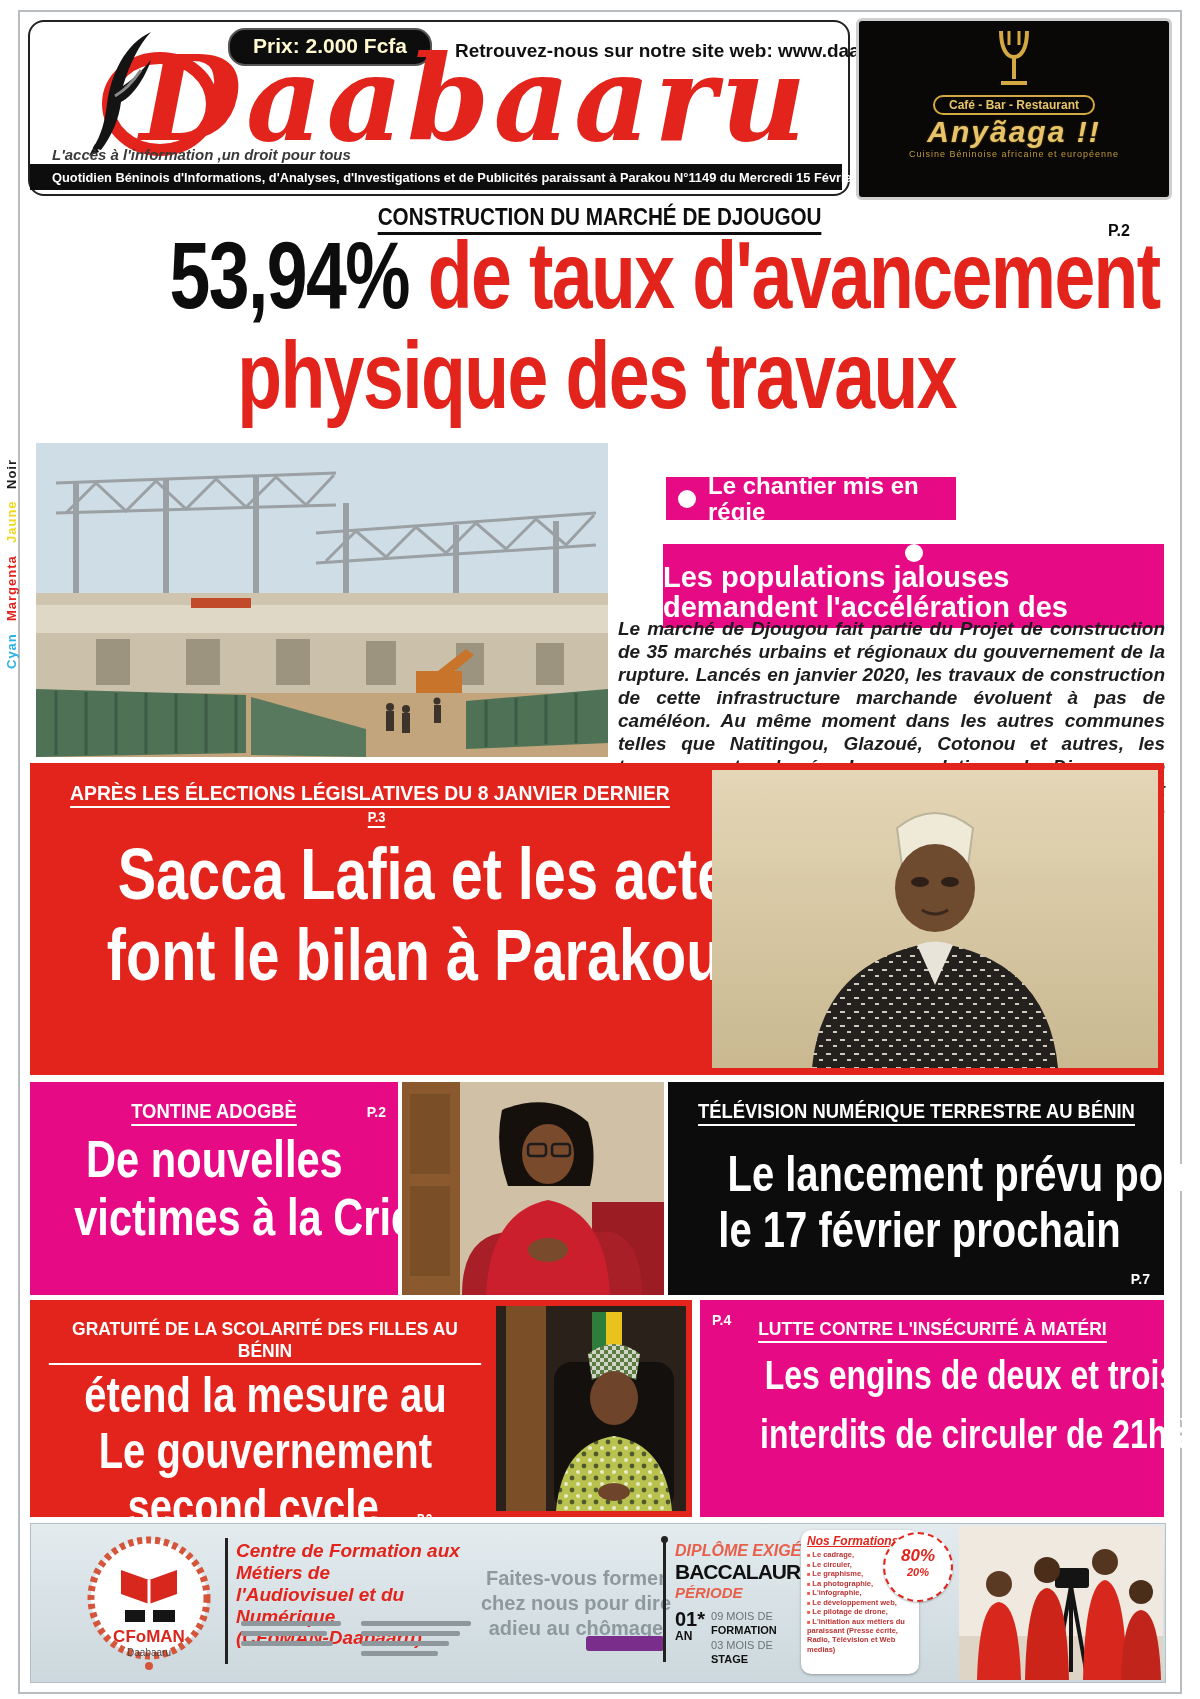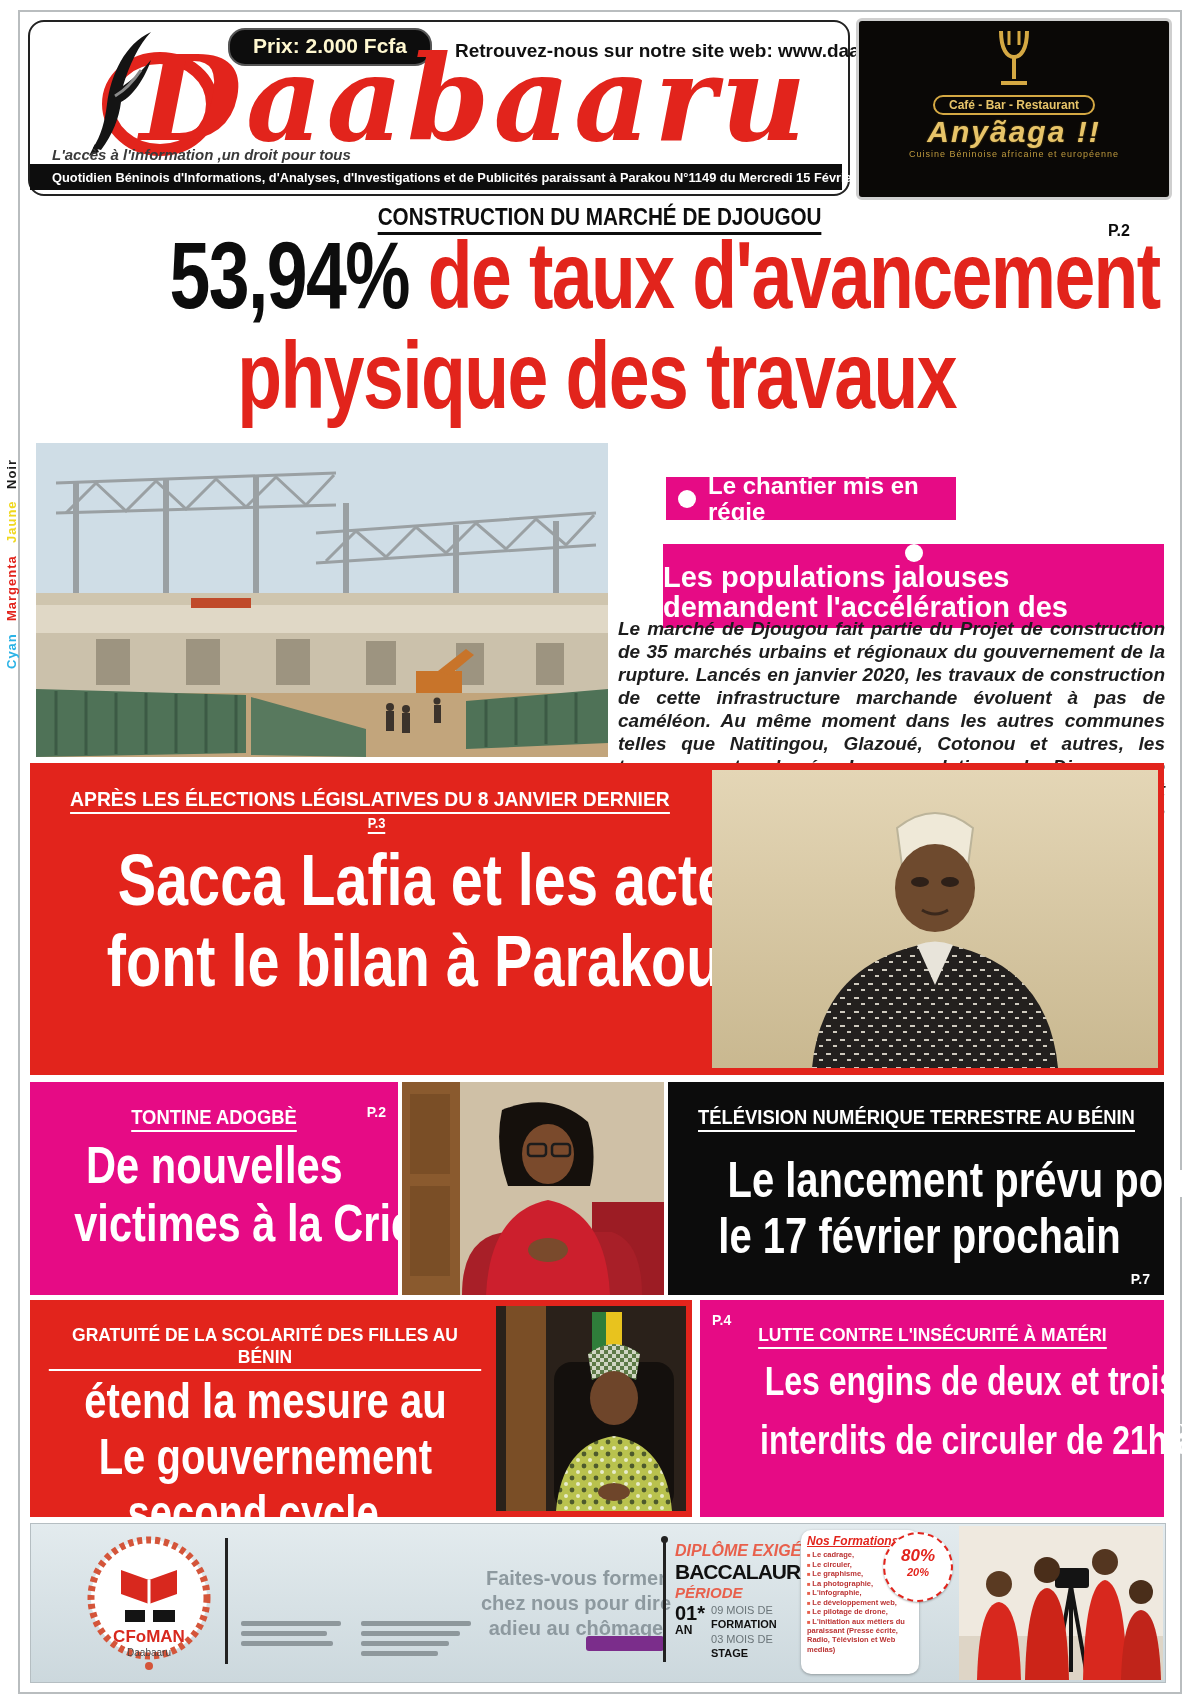--- a/index.html
+++ b/index.html
@@ -49,40 +49,40 @@
   .photo{overflow:hidden;}
   
   .bullet-box{background:#e60b85;color:#fff;display:flex;align-items:center;}
   .bullet-dot{width:18px;height:18px;border-radius:50%;background:#fff;flex:0 0 18px;margin:0 12px;}
   .bullet-text{font-weight:bold;line-height:1.05;}
   .lead-body{left:618px;top:618px;width:547px;font-size:19px;font-weight:bold;font-style:italic;
              color:#1d1d1d;line-height:1.21;text-align:justify;}
   
   .storybox{color:#fff;}
   .sb-red{background:#e2241c;} .sb-pink{background:#e60b85;} .sb-black{background:#0c0c0c;}
-  .sb-kicker{text-align:center;padding-top:24px;}
+  .sb-kicker{text-align:center;padding-top:18px;}
   .sb-kicker span{font-weight:bold;border-bottom:2px solid #fff;padding-bottom:1px;
                   display:inline-block;transform:scaleX(0.92);}
   .sb-line{text-align:center;}
   .sb-line>span{display:inline-block;transform:scaleX(0.8);transform-origin:center;white-space:nowrap;
                 font-weight:bold;line-height:1.12;}
   .pageref{font-size:14px;font-weight:bold;color:#fff;}
   
   .banner{left:30px;top:1523px;width:1134px;height:158px;background:linear-gradient(180deg,#e3ebee,#ccd8dd);
           border:1px solid #b5bec2;}
   .org-lines{left:205px;top:16px;width:250px;color:#e2241c;font-weight:bold;font-style:italic;
              font-size:19px;line-height:1.15;}
   .contact-bars div{height:5px;background:#8e989c;margin:5px 0;border-radius:2px;}
   .slogan{left:430px;top:42px;width:230px;text-align:center;color:#8d999f;font-size:20px;
           font-weight:bold;line-height:1.25;}
   .slogan-pill{left:555px;top:112px;width:78px;height:15px;background:#7b2d8b;border-radius:3px;}
   .vline{width:3px;background:#222;}
   .dipl-label{color:#e8604c;font-weight:bold;font-style:italic;font-size:16px;}
   .dipl-value{color:#101010;font-weight:bold;font-size:21px;letter-spacing:-1px;}
-  .period-row{display:flex;align-items:flex-start;margin-top:2px;}
+  .period-row{display:flex;align-items:flex-start;margin-top:8px;}
   .period-big{font-size:20px;font-weight:bold;color:#101010;line-height:1;}
   .period-unit{font-size:12px;font-weight:bold;color:#101010;}
   .period-lines{font-size:11px;color:#6a7478;margin-left:6px;line-height:1.3;}
   .period-lines b{color:#101010;}
   .form-card{left:770px;top:6px;width:118px;height:144px;background:#fff;border-radius:10px;
              box-shadow:0 1px 3px rgba(0,0,0,.3);padding:4px 6px;box-sizing:border-box;}
   .form-title{color:#e2241c;font-weight:bold;font-style:italic;font-size:12px;text-decoration:underline;}
   .form-list{margin:2px 0 0 0;padding:0;list-style:none;font-size:7.5px;color:#b33;font-weight:bold;line-height:1.25;}
   .form-list li::before{content:"■ ";color:#e8604c;font-size:6px;}
   .badge{left:852px;top:8px;width:66px;height:66px;background:#fff;border:2px dashed #e2241c;
@@ -357,20 +357,25 @@
       <line x1="70" y1="48" x2="70" y2="72" stroke="#fff" stroke-width="3"></line>
       <rect x="46" y="78" width="20" height="12" fill="#141414"></rect>
       <rect x="74" y="78" width="22" height="12" fill="#141414"></rect>
       <text x="70" y="110" text-anchor="middle" font-size="17" font-weight="bold" fill="#d8281e" font-family="Liberation Sans, sans-serif">CFoMAN</text>
       <text x="70" y="124" text-anchor="middle" font-size="10" fill="#444" font-family="Liberation Sans, sans-serif">Daabaaru</text>
       <circle cx="70" cy="134" r="4" fill="#d4553a"></circle>
     </svg>
 
     <div class="abs vline" style="left:194px;top:14px;height:126px;"></div>
 
+    <div class="abs org-lines">
+      <div>Centre de Formation aux Métiers de</div>
+      <div>l'Audiovisuel et du Numérique</div>
+      <div>(CFoMAN-Daabaaru)</div>
+    </div>
 
     <div class="abs contact-bars" style="left:210px;top:92px;width:100px;">
       <div></div>
         <div style="width:86%;"></div>
         <div style="width:92%;"></div>
     </div>
     <div class="abs contact-bars" style="left:330px;top:92px;width:110px;">
       <div></div>
         <div style="width:90%;"></div>
         <div style="width:80%;"></div>

